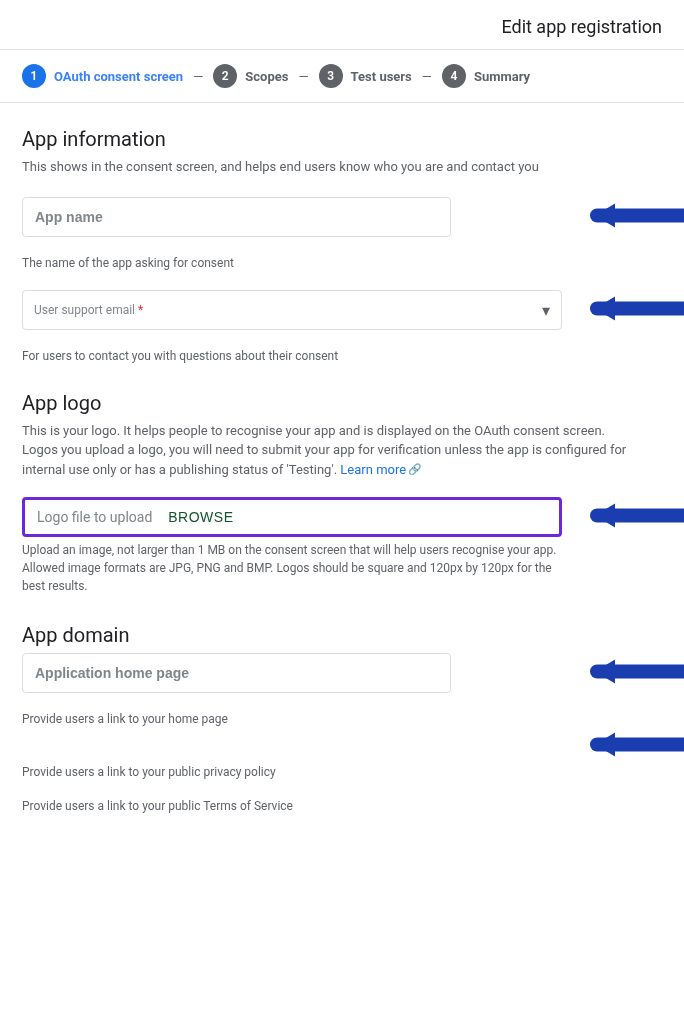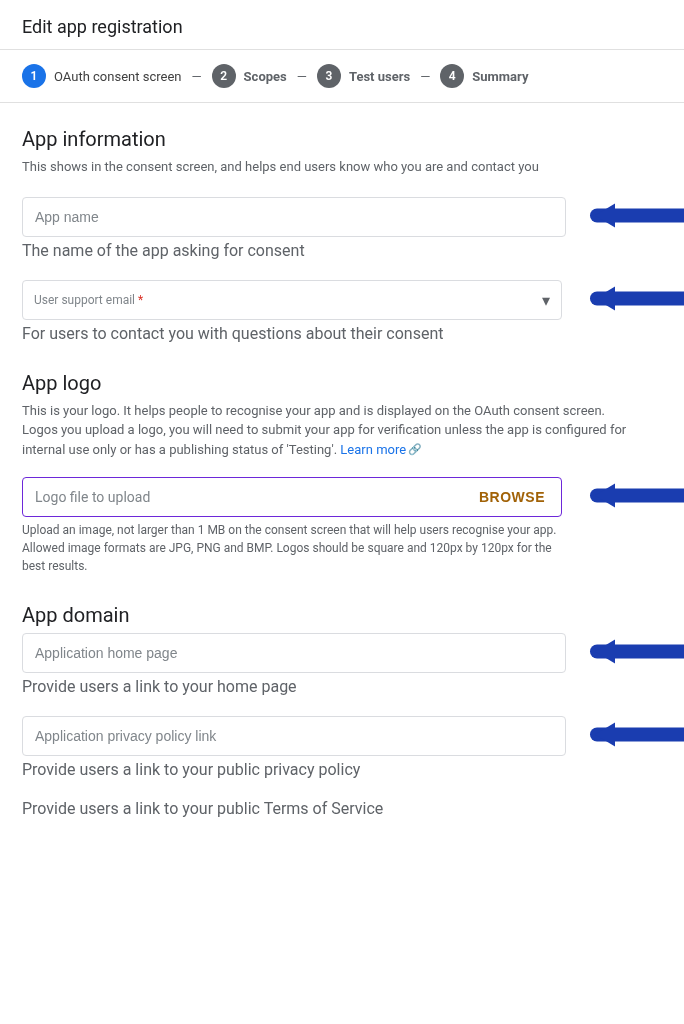--- a/index.html
+++ b/index.html
@@ -6,22 +6,23 @@
     body {
       font-family: 'Roboto', Arial, sans-serif;
       font-size: 14px;
       color: #202124;
       background: #fff;
       width: 684px;
       min-height: 1024px;
       overflow-x: hidden;
     }
     .page-header {
-      padding: 16px 22px 12px 22px;
+      padding: 16px 22px 12px 8px;
       border-bottom: 1px solid #e0e0e0;
+      text-align: right;
     }
     .page-title {
       font-size: 18px;
       font-weight: 400;
       color: #202124;
     }
     .stepper {
       display: flex;
       align-items: center;
       padding: 14px 22px 14px 22px;
@@ -48,22 +49,22 @@
     }
     .step-circle.active {
       background: #1a73e8;
       color: #fff;
     }
     .step-circle.inactive {
       background: #5f6368;
       color: #fff;
     }
     .step-label.active {
-      color: #404040;
-      font-weight: 400;
+      color: #3b82f6;
+      font-weight: 700;
     }
     .step-label.inactive {
       color: #5f6368;
       font-weight: 700;
     }
     .step-divider {
       color: #5f6368;
       margin: 0 10px;
       font-size: 13px;
     }
@@ -86,38 +87,39 @@
     .field-group {
       margin-bottom: 20px;
       position: relative;
     }
     .input-wrapper {
       position: relative;
       display: flex;
       align-items: center;
     }
     .field-input {
-      width: 544px;
+      width: 429px;
       height: 40px;
       border: 1px solid #dadce0;
       border-radius: 4px;
       padding: 0 12px;
       font-size: 14px;
       color: #202124;
       background: #fff;
       outline: none;
+      font-weight: bold;
     }
     .field-input::placeholder {
       color: #80868b;
       font-size: 14px;
     }
     .field-help {
-      font-size: 16px;
-      color: #5f6368;
-      margin-top: 4px;
+      font-size: 12px;
+      color: #5f6368;
+      margin-top: 19px;
     }
     .select-wrapper {
       position: relative;
       width: 540px;
     }
     .field-select {
       width: 100%;
       height: 40px;
       border: 1px solid #dadce0;
       border-radius: 4px;
@@ -134,38 +136,37 @@
       right: 12px;
       top: 50%;
       transform: translateY(-50%);
       pointer-events: none;
       color: #5f6368;
       font-size: 16px;
     }
     .logo-upload-wrapper {
       width: 540px;
       height: 40px;
-      border: 1px solid #6d28d9;
+      border: 3px solid #6d28d9;
       border-radius: 4px;
       display: flex;
       align-items: center;
-      justify-content: space-between;
       padding: 0 0 0 12px;
       background: #fff;
     }
     .logo-placeholder {
       font-size: 14px;
       color: #80868b;
     }
     .browse-btn {
       background: none;
       border: none;
-      color: #a16207;
-      font-size: 14px;
-      font-weight: 700;
+      color: #14532d;
+      font-size: 14px;
+      font-weight: 400;
       letter-spacing: 0.5px;
       cursor: pointer;
       padding: 0 16px;
       height: 100%;
       text-transform: uppercase;
     }
     .logo-help {
       font-size: 12px;
       color: #5f6368;
       margin-top: 4px;
@@ -293,21 +294,20 @@
             <path d="M128 22 L30 22" stroke="#1a3db0" stroke-width="14" stroke-linecap="round"></path>
             <polygon points="28,22 48,10 48,34" fill="#1a3db0"></polygon>
           </svg>
         </div>
       </div>
       <div class="field-help">Provide users a link to your home page</div>
     </div>
 
     <div class="field-group" style="position:relative; margin-top:18px;">
       <div class="input-wrapper">
-        <input class="field-input" type="text" placeholder="Application privacy policy link" style="">
 
         <div style="position:absolute; left:545px; top:50%; transform:translateY(-50%); pointer-events:none;">
           <svg width="130" height="44" viewBox="0 0 130 44" fill="none" xmlns="http://www.w3.org/2000/svg">
             <path d="M128 22 L30 22" stroke="#1a3db0" stroke-width="14" stroke-linecap="round"></path>
             <polygon points="28,22 48,10 48,34" fill="#1a3db0"></polygon>
           </svg>
         </div>
       </div>
       <div class="field-help">Provide users a link to your public privacy policy</div>
     </div>

